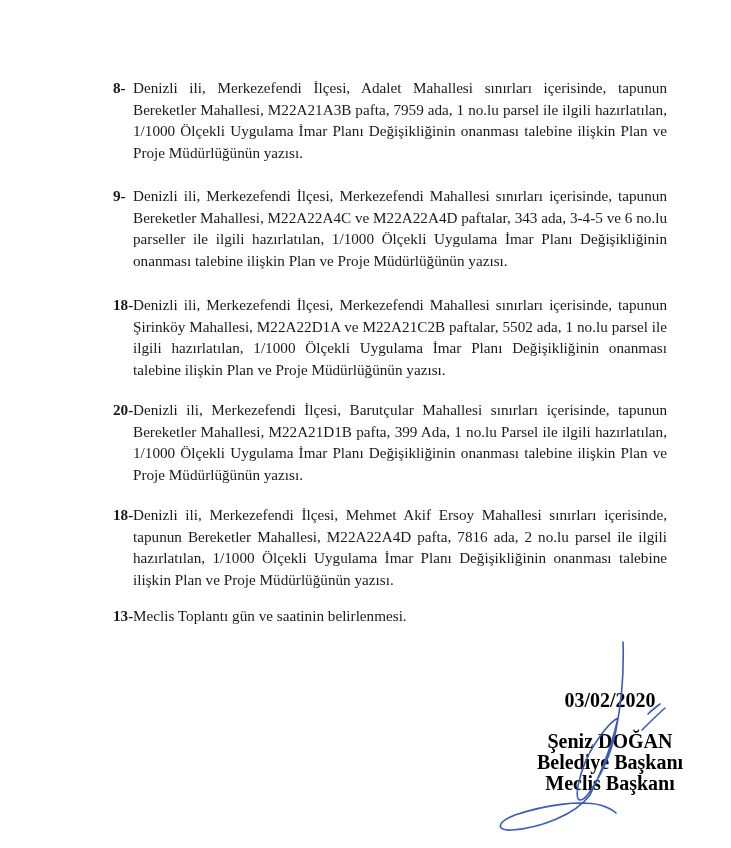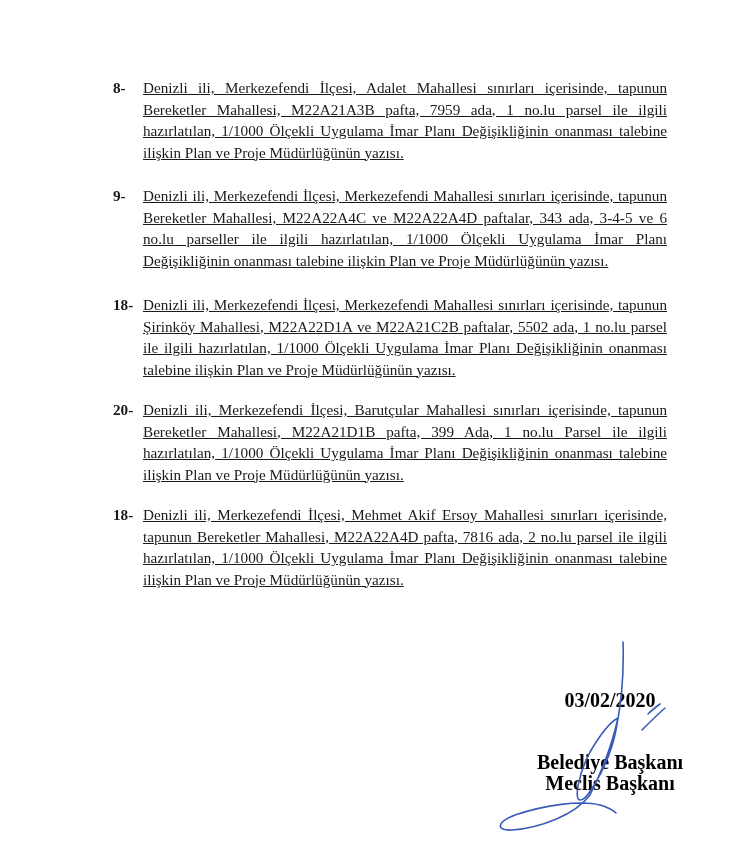--- a/index.html
+++ b/index.html
@@ -29,24 +29,23 @@
       line-height: 21.5px;
     }
     .item-num {
       position: absolute;
       left: 0;
       top: 0;
       font-weight: bold;
       width: 30px;
     }
     .item-text {
-      margin-left: 30px;
+      margin-left: 20px;
       text-align: justify;
       text-align-last: left;
-      text-decoration: underline;
     }
     #item-8  { top: 77px; }
     #item-9  { top: 185px; }
     #item-10 { top: 294px; }
     #item-11 { top: 399px; }
     #item-12 { top: 504px; }
     #item-13 { top: 605px; }
 
     .signature-block {
       position: absolute;
@@ -95,22 +94,27 @@
   <div class="agenda-item" id="item-11">
     <span class="item-num">20-</span>
     <div class="item-text">Denizli ili, Merkezefendi İlçesi, Barutçular Mahallesi sınırları içerisinde, tapunun Bereketler Mahallesi, M22A21D1B pafta, 399 Ada, 1 no.lu Parsel ile ilgili hazırlatılan, 1/1000 Ölçekli Uygulama İmar Planı Değişikliğinin onanması talebine ilişkin Plan ve Proje Müdürlüğünün yazısı.</div>
   </div>
 
   <div class="agenda-item" id="item-12">
     <span class="item-num">18-</span>
     <div class="item-text">Denizli ili, Merkezefendi İlçesi, Mehmet Akif Ersoy Mahallesi sınırları içerisinde, tapunun Bereketler Mahallesi, M22A22A4D pafta, 7816 ada, 2 no.lu parsel ile ilgili hazırlatılan, 1/1000 Ölçekli Uygulama İmar Planı Değişikliğinin onanması talebine ilişkin Plan ve Proje Müdürlüğünün yazısı.</div>
   </div>
 
+  <div class="agenda-item" id="item-13">
+    <span class="item-num">13-</span>
+    <div class="item-text">Meclis Toplantı gün ve saatinin belirlenmesi.</div>
+  </div>
 
   <div class="signature-block sig-date">03/02/2020</div>
+  <div class="signature-block sig-name">Şeniz DOĞAN</div>
   <div class="signature-block sig-title1">Belediye Başkanı</div>
   <div class="signature-block sig-title2">Meclis Başkanı</div>
 
   <svg class="signature-svg" viewBox="0 0 731 848" xmlns="http://www.w3.org/2000/svg">
     <g id="sig-strokes" fill="none" stroke-width="1.6" stroke-linecap="round" stroke-linejoin="round" stroke="#3a5bb8">
       <path d="M623 642 C 624 670, 622 700, 616 730 C 611 755, 603 770, 596 782
                C 590 792, 585 800, 580 800 C 574 800, 578 775, 590 752
                C 600 735, 610 722, 618 718 C 612 745, 600 775, 590 795
                C 575 815, 540 828, 512 830 C 495 831, 497 822, 515 815
                C 545 805, 580 800, 600 805 C 610 808, 614 811, 616 813"></path>

